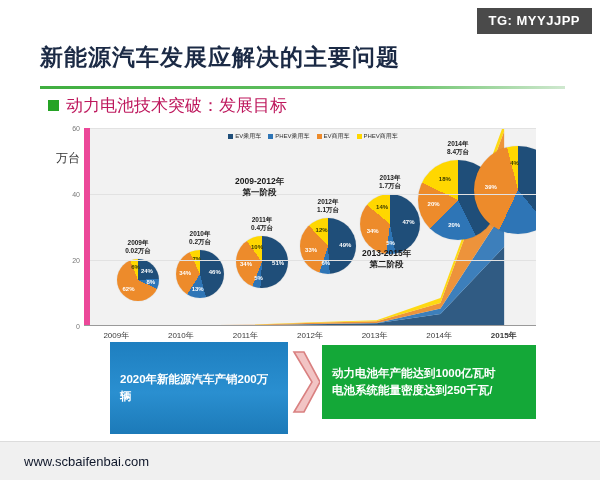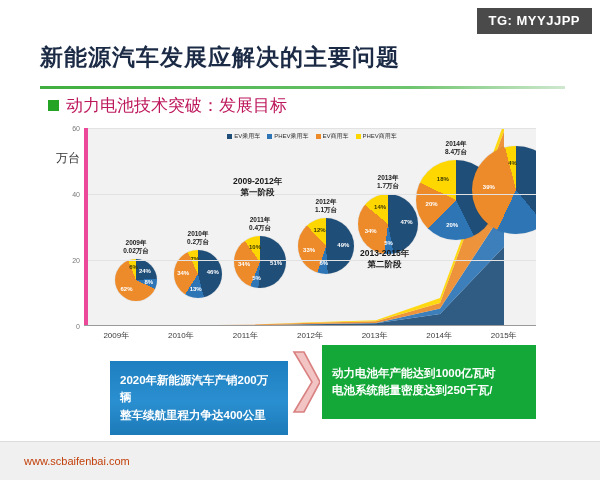--- a/index.html
+++ b/index.html
@@ -42,21 +42,21 @@
     width:11px; height:11px; background:#25a325; display:inline-block;
   }
   .subhead .sub-text{
     font-size:17px; font-weight:400; color:#be185d; white-space:nowrap;
   }
 
   
   .chart-panel{
     position:absolute; left:84px; top:128px; width:452px; height:198px;
     background:#f2f2f2;
-    border-left:4px solid #ec4899;
+    border-left:6px solid #ec4899;
   }
   .plot{
     position:absolute; left:0; top:0; width:100%; height:100%;
     overflow:hidden;
   }
 
   .legend{
     position:absolute; top:4px; left:0; width:100%;
     display:flex; justify-content:center; align-items:center; gap:7px;
     font-size:6px; color:#333; z-index:12; white-space:nowrap;
@@ -109,40 +109,40 @@
     line-height:1.35; text-align:center; white-space:nowrap; z-index:14;
   }
 
   
   .box{
     position:absolute; color:#ffffff; font-weight:700;
     display:flex; flex-direction:column; justify-content:center;
     padding:8px 10px; line-height:1.5;
   }
   .box-blue{
-    left:110px; top:361px; width:178px; height:74px;
+    left:110px; top:342px; width:178px; height:92px;
     background:linear-gradient(to bottom,#1e7fc0,#2a8fd0 55%,#1c7ab8);
     font-size:11.5px;
   }
   .box-green{
     left:322px; top:345px; width:214px; height:74px;
     background:#14a838;
     font-size:11.5px;
   }
   .arrow-wrap{
     position:absolute; left:292px; top:350px; width:28px; height:64px;
   }
 
   
   .footer{
     position:absolute; left:0; bottom:0; width:100%; height:38px;
     background:#f0f0f0; display:flex; align-items:center;
   }
   .footer .url{
-    margin-left:24px; font-size:11px; color:#c2410c;
+    margin-left:24px; font-size:13px; color:#0f172a;
   }
   .sep{
     position:absolute; left:0; bottom:38px; width:100%; height:1px;
     background:#dcdcdc;
   }
 </style>
 </head>
 <body>
 
 <div class="tg-tag">TG: MYYJJPP</div>
@@ -240,26 +240,25 @@
     </div>
 </div>
 <div class="xaxis"></div>
 <div class="xticks-layer">
     <div class="xtick" style="left: 116.286px;">2009年</div>
     <div class="xtick" style="left: 180.857px;">2010年</div>
     <div class="xtick" style="left: 245.429px;">2011年</div>
     <div class="xtick" style="left: 310px;">2012年</div>
     <div class="xtick" style="left: 374.571px;">2013年</div>
     <div class="xtick" style="left: 439.143px;">2014年</div>
-    <div class="xtick" style="left: 503.714px;">2015年</div>
+    <div class="xtick" style="left: 503.714px; font-weight: bold;">2015年</div>
   </div>
 
 <div class="box box-blue">
     <div>2020年新能源汽车产销200万辆</div>
-    <div>整车续航里程力争达400公里</div>
   </div>
 
 <div class="arrow-wrap">
   <svg viewBox="0 0 28 64" width="28" height="64">
     <polygon points="2,2 20,32 2,62 12,62 28,32 12,2" fill="#f2c4c4" stroke="#d98080" stroke-width="1.6"></polygon>
   </svg>
 </div>
 
 <div class="box box-green">
     <div>动力电池年产能达到1000亿瓦时</div>

